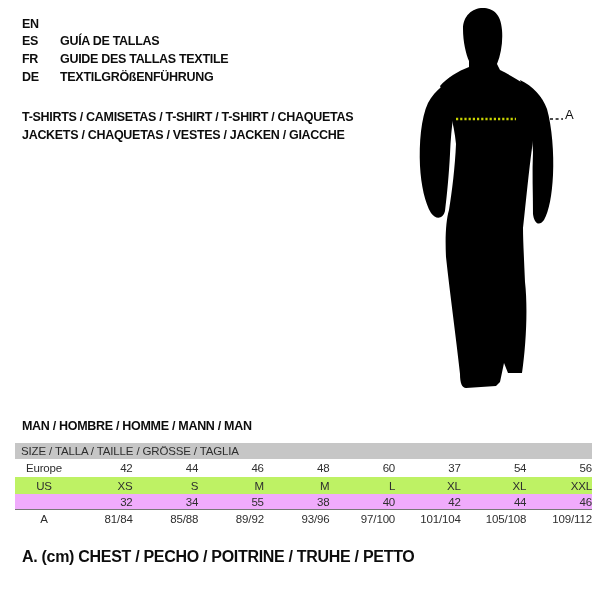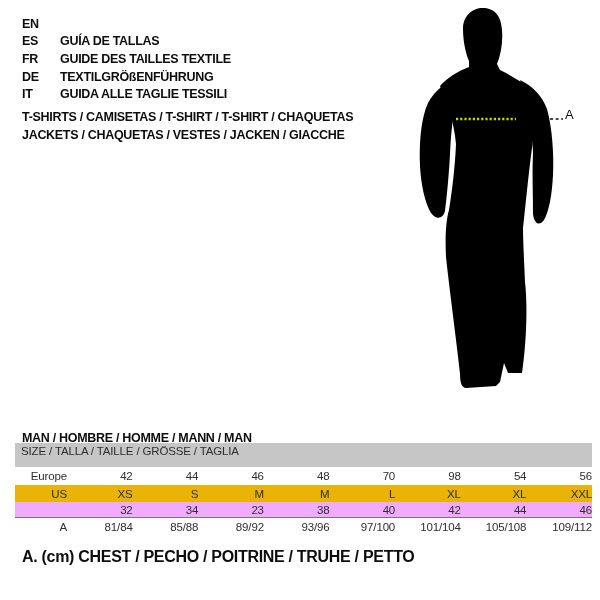--- a/index.html
+++ b/index.html
@@ -10,59 +10,55 @@
   .lang-row{display:flex;height:17.6px;align-items:center;}
   .lang-code,.lang-title{font-weight:bold;font-size:12.5px;letter-spacing:-0.3px;white-space:nowrap;}
   .lang-code{width:38px;}
   
   .cat-block{position:absolute;left:22px;top:109px;font-weight:bold;font-size:12.5px;
              line-height:17.8px;letter-spacing:-0.3px;white-space:nowrap;}
   
   .figure{position:absolute;left:400px;top:2px;width:180px;height:400px;}
   .measure-label{position:absolute;left:565px;top:107px;font-size:13px;color:#111;}
   
-  .section-title{position:absolute;left:22px;top:419px;font-weight:bold;font-size:12.5px;letter-spacing:-0.3px;margin-top:12px;}
+  .section-title{position:absolute;left:22px;top:419px;font-weight:bold;font-size:12.5px;letter-spacing:-0.3px;}
   
   table.size-table{position:absolute;left:15px;top:443px;width:577px;border-collapse:collapse;
                    table-layout:fixed;font-size:11.5px;color:#2e2e2e;letter-spacing:-0.15px;}
   table.size-table th{background:#c6c6c6;text-align:left;font-weight:normal;height:16px;
-                      padding:0 0 8px 6px;font-size:11.5px;color:#2e2e2e;}
+                      padding:0 0 0 6px;font-size:11.5px;color:#2e2e2e;}
   table.size-table td{text-align:right;padding:0;white-space:nowrap;}
-  table.size-table td.lbl{text-align:right;padding-left:6px;}
+  table.size-table td.lbl{text-align:center;padding-left:6px;}
   tr.row-europe td{height:18px;}
-  tr.row-us td{height:17px;background:#eab308;}
+  tr.row-us td{height:17px;background:#bef264;}
   tr.row-num td{height:15px;background:#f0abfc;}
   tr.row-a td{height:18px;border-top:1px solid #777;}
   
   .footnote{position:absolute;left:22px;top:548px;font-weight:bold;font-size:16px;letter-spacing:-0.3px;white-space:nowrap;}
 </style>
 </head>
 <body>
 
 <div class="page">
 
   <div class="lang-block">
     <div class="lang-row">
       <span class="lang-code">EN</span>
     </div>
     <div class="lang-row">
       <span class="lang-code">ES</span>
       <span class="lang-title">GUÍA DE TALLAS</span>
     </div>
     <div class="lang-row">
       <span class="lang-code">FR</span>
-      <span class="lang-title">GUIDE DES TAILLES TEXTILE</span>
+      <span class="lang-title">GUIDE DES TALLAS TEXTILE</span>
     </div>
     <div class="lang-row">
       <span class="lang-code">DE</span>
       <span class="lang-title">TEXTILGRÖßENFÜHRUNG</span>
-    </div>
-    <div class="lang-row">
-      <span class="lang-code">IT</span>
-      <span class="lang-title">GUIDA ALLE TAGLIE TESSILI</span>
     </div>
   </div>
 
   <div class="cat-block">
     <div>T-SHIRTS / CAMISETAS / T-SHIRT / T-SHIRT / CHAQUETAS</div>
     <div>JACKETS / CHAQUETAS / VESTES / JACKEN / GIACCHE</div>
   </div>
 
   <svg class="figure" viewBox="0 0 180 400" xmlns="http://www.w3.org/2000/svg" aria-hidden="true">
     <path fill="#000000" d="M83,6 C72,6 63,14 63,27 C63,40 66,52 69,59 L69,65
@@ -104,41 +100,41 @@
         <th colspan="9">SIZE / TALLA / TAILLE / GRÖSSE / TAGLIA</th>
       </tr>
     </thead>
     <tbody>
       <tr class="row-europe">
         <td class="lbl">Europe</td>
         <td>42</td>
         <td>44</td>
         <td>46</td>
         <td>48</td>
-        <td>70</td>
-        <td>98</td>
+        <td>60</td>
+        <td>37</td>
         <td>54</td>
         <td>56</td>
       </tr>
       <tr class="row-us">
         <td class="lbl">US</td>
         <td>XS</td>
         <td>S</td>
         <td>M</td>
         <td>M</td>
         <td>L</td>
         <td>XL</td>
         <td>XL</td>
         <td>XXL</td>
       </tr>
       <tr class="row-num">
         <td class="lbl"></td>
         <td>32</td>
         <td>34</td>
-        <td>23</td>
+        <td>55</td>
         <td>38</td>
         <td>40</td>
         <td>42</td>
         <td>44</td>
         <td>46</td>
       </tr>
       <tr class="row-a">
         <td class="lbl">A</td>
         <td>81/84</td>
         <td>85/88</td>

